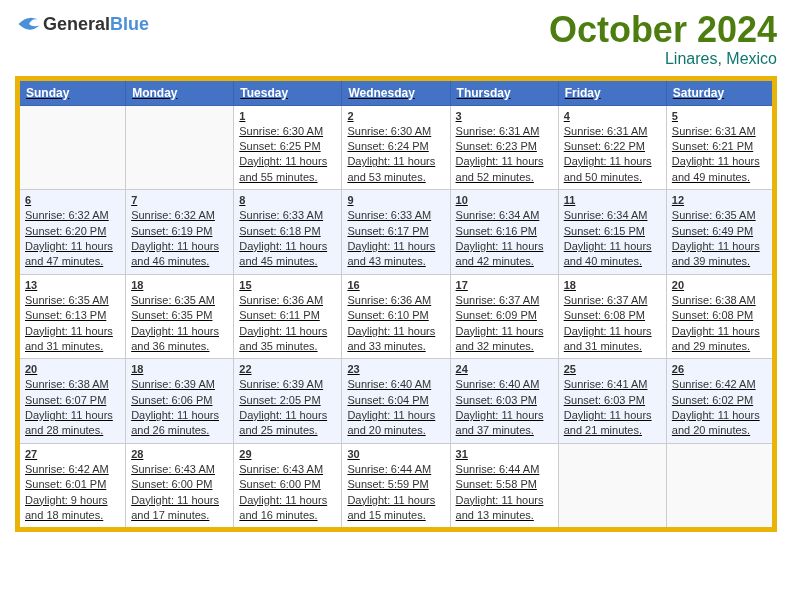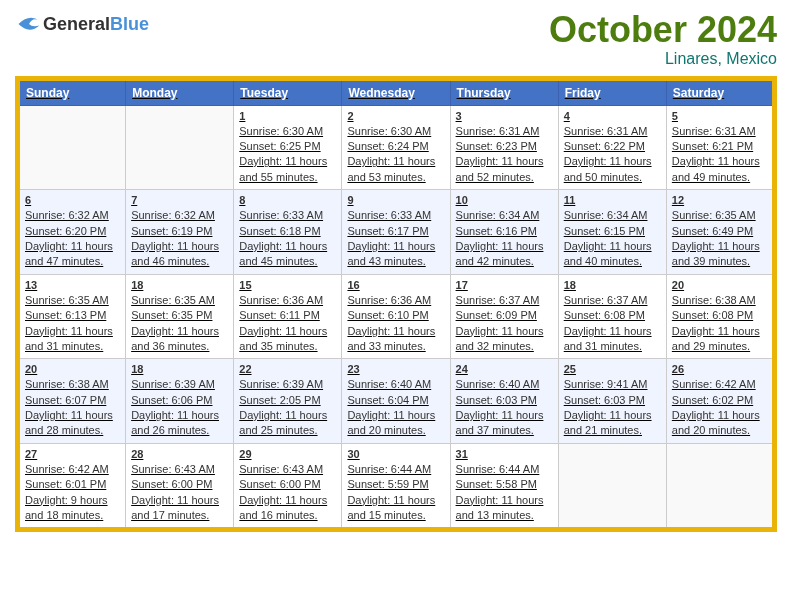--- a/index.html
+++ b/index.html
@@ -228,21 +228,21 @@
           <td>
             <span class="day-num">23</span>
             <div class="day-info"><span>Sunrise: 6:40 AM</span><br><span>Sunset: 6:04 PM</span><br><span>Daylight: 11 hours and 20 minutes.</span><br></div>
           </td>
           <td>
             <span class="day-num">24</span>
             <div class="day-info"><span>Sunrise: 6:40 AM</span><br><span>Sunset: 6:03 PM</span><br><span>Daylight: 11 hours and 37 minutes.</span><br></div>
           </td>
           <td>
             <span class="day-num">25</span>
-            <div class="day-info"><span>Sunrise: 9:41 AM</span><br><span>Sunset: 6:03 PM</span><br><span>Daylight: 11 hours and 21 minutes.</span><br></div>
+            <div class="day-info"><span>Sunrise: 6:41 AM</span><br><span>Sunset: 6:03 PM</span><br><span>Daylight: 11 hours and 21 minutes.</span><br></div>
           </td>
           <td>
             <span class="day-num">26</span>
             <div class="day-info"><span>Sunrise: 6:42 AM</span><br><span>Sunset: 6:02 PM</span><br><span>Daylight: 11 hours and 20 minutes.</span><br></div>
           </td>
         </tr>
         <tr>
           <td>
             <span class="day-num">27</span>
             <div class="day-info"><span>Sunrise: 6:42 AM</span><br><span>Sunset: 6:01 PM</span><br><span>Daylight: 9 hours and 18 minutes.</span><br></div>

